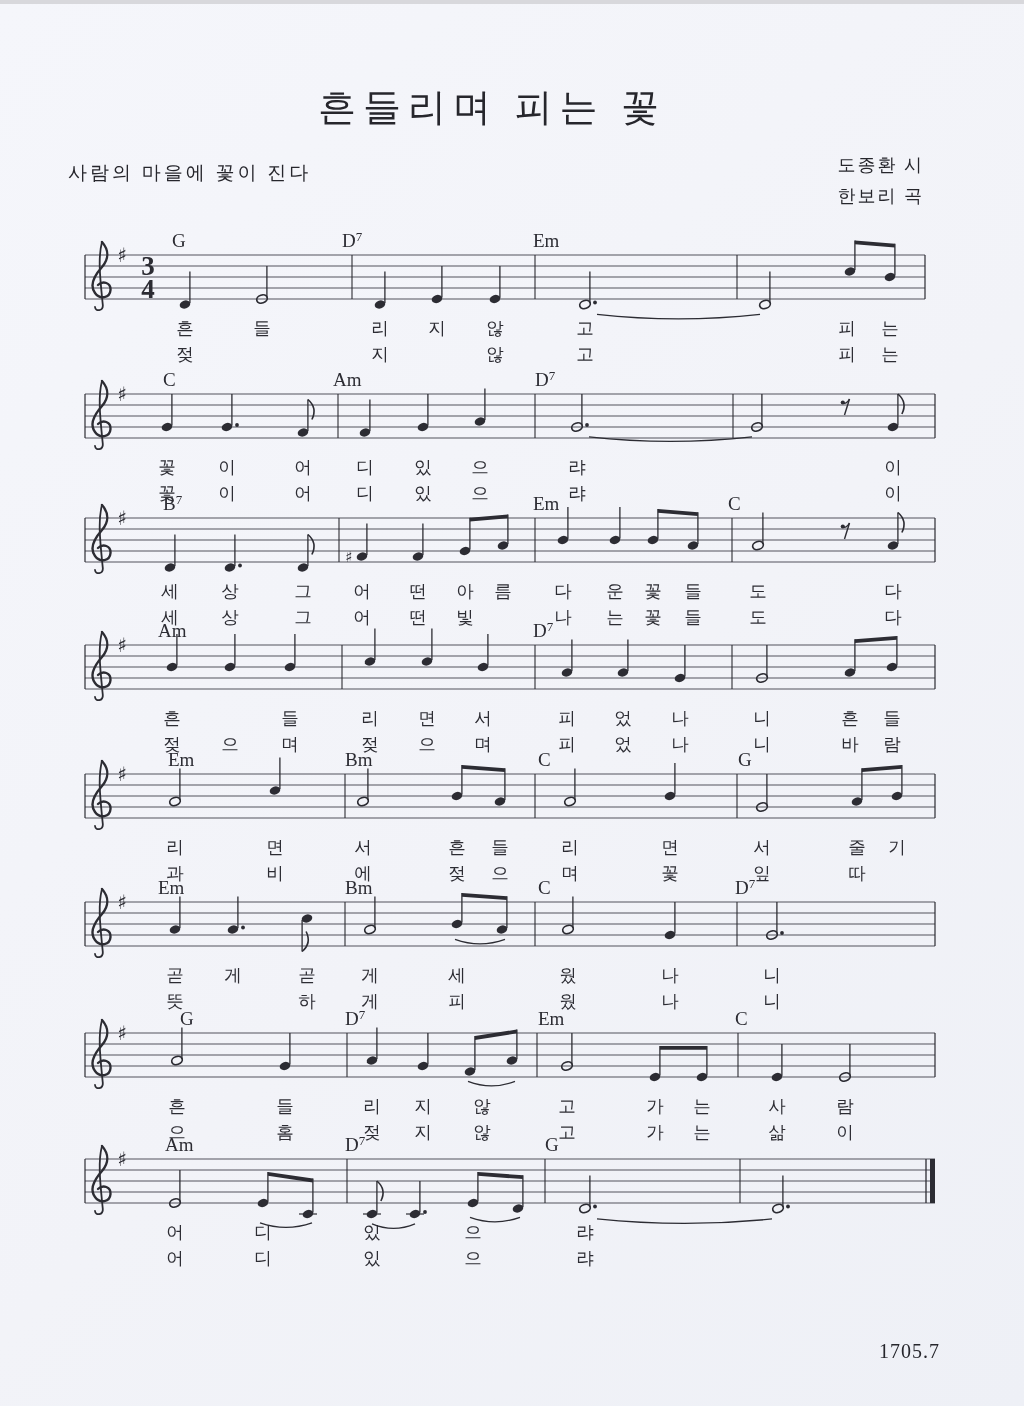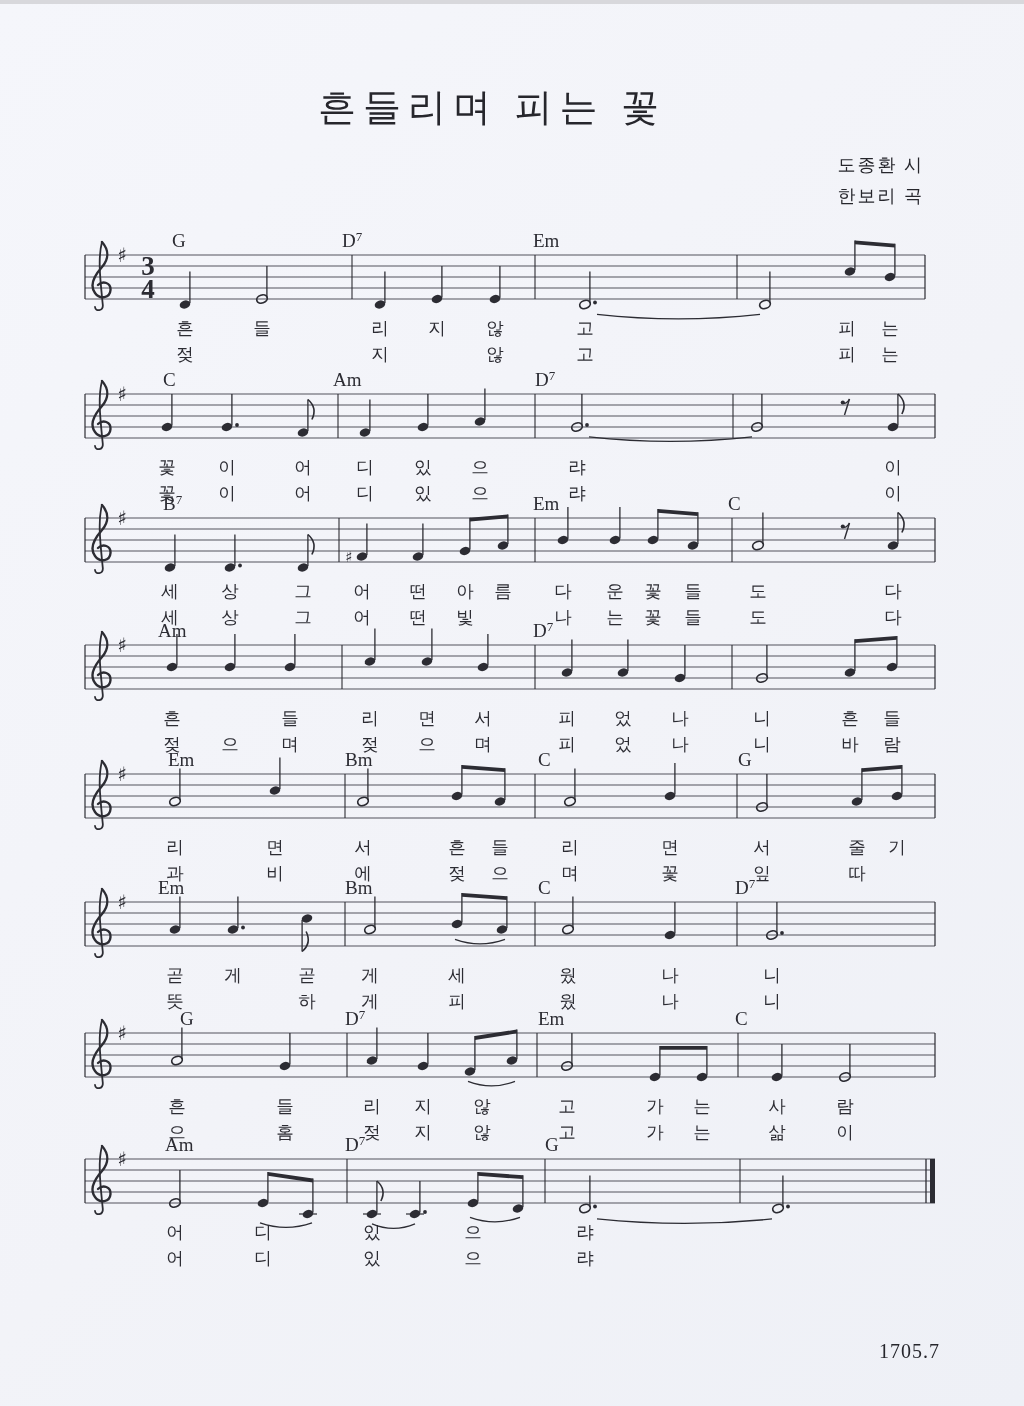--- a/index.html
+++ b/index.html
@@ -28,20 +28,21 @@
     position:absolute;right:84px;top:1336px;
     font-size:20px;letter-spacing:1px;
   }
   svg#score{position:absolute;left:0;top:0;}
 </style>
 </head>
 <body>
 
 <div class="page">
   <div class="title">흔들리며 피는 꽃</div>
+  <div class="subtitle">사람의 마을에 꽃이 진다</div>
   <div class="credits">
     <div>도종환 시</div>
     <div>한보리 곡</div>
   </div>
   <svg id="score" width="1024" height="1406" viewBox="0 0 1024 1406">
       <g>
         <line x1="85" y1="251" x2="925" y2="251" stroke="#52525c" stroke-width="1.1"></line>
         <line x1="85" y1="262" x2="925" y2="262" stroke="#52525c" stroke-width="1.1"></line>
         <line x1="85" y1="273" x2="925" y2="273" stroke="#52525c" stroke-width="1.1"></line>
         <line x1="85" y1="284" x2="925" y2="284" stroke="#52525c" stroke-width="1.1"></line>

